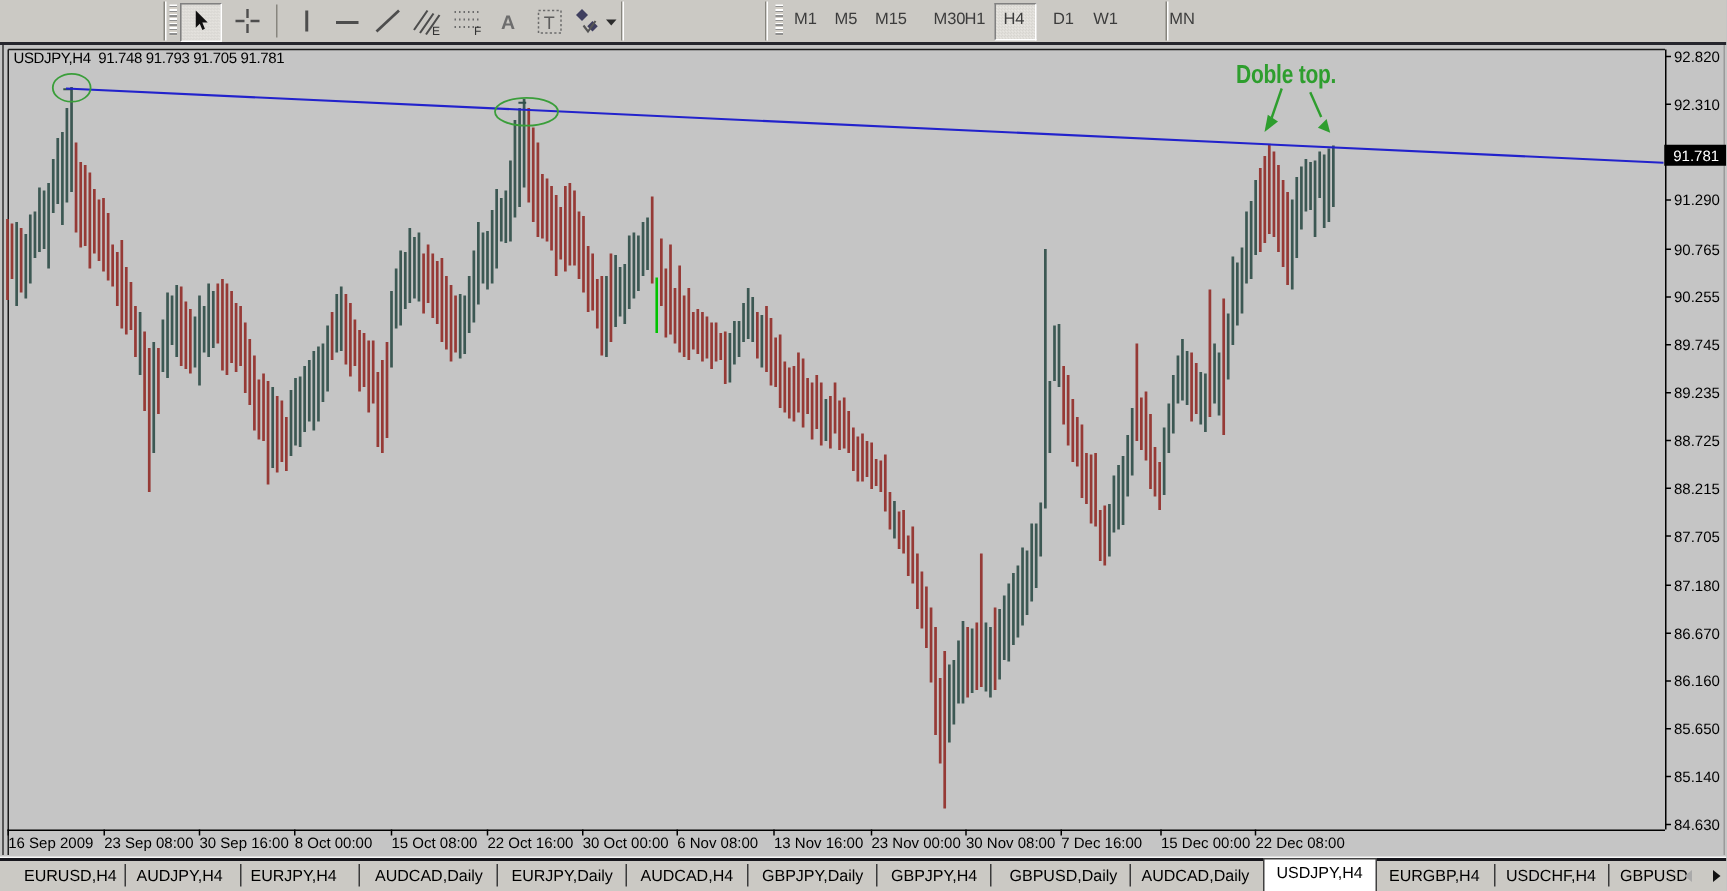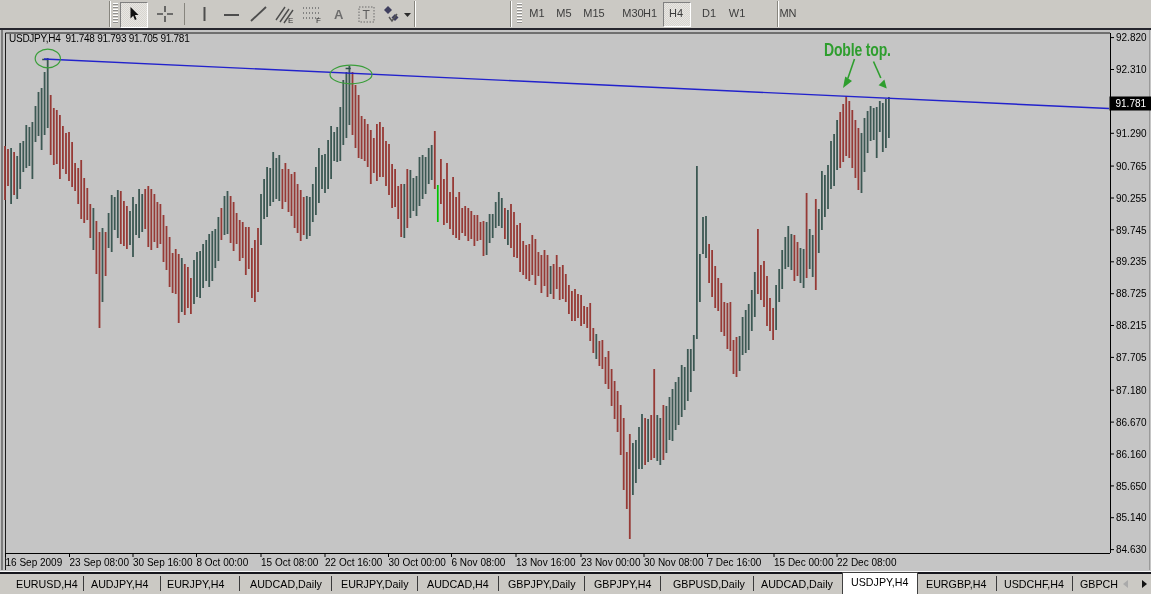--- a/index.html
+++ b/index.html
@@ -191,21 +191,21 @@
 <div class="tb" style="left:167px">EURJPY,H4</div>
 <div class="tb" style="left:250px">AUDCAD,Daily</div>
 <div class="tb" style="left:341px">EURJPY,Daily</div>
 <div class="tb" style="left:427px">AUDCAD,H4</div>
 <div class="tb" style="left:508px">GBPJPY,Daily</div>
 <div class="tb" style="left:594px">GBPJPY,H4</div>
 <div class="tb" style="left:673px">GBPUSD,Daily</div>
 <div class="tb" style="left:761px">AUDCAD,Daily</div>
 <div class="tb" style="left:926px">EURGBP,H4</div>
 <div class="tb" style="left:1004px">USDCHF,H4</div>
-<div class="tb" style="left:1080px">GBPCH</div>
+<div class="tb" style="left:1080px">GBPUSD</div>
 <div class="tsep" style="left:83px"></div>
 <div class="tsep" style="left:160px"></div>
 <div class="tsep" style="left:239px"></div>
 <div class="tsep" style="left:331px"></div>
 <div class="tsep" style="left:417px"></div>
 <div class="tsep" style="left:498px"></div>
 <div class="tsep" style="left:584px"></div>
 <div class="tsep" style="left:660px"></div>
 <div class="tsep" style="left:753px"></div>
 <div class="tsep" style="left:996px"></div>

